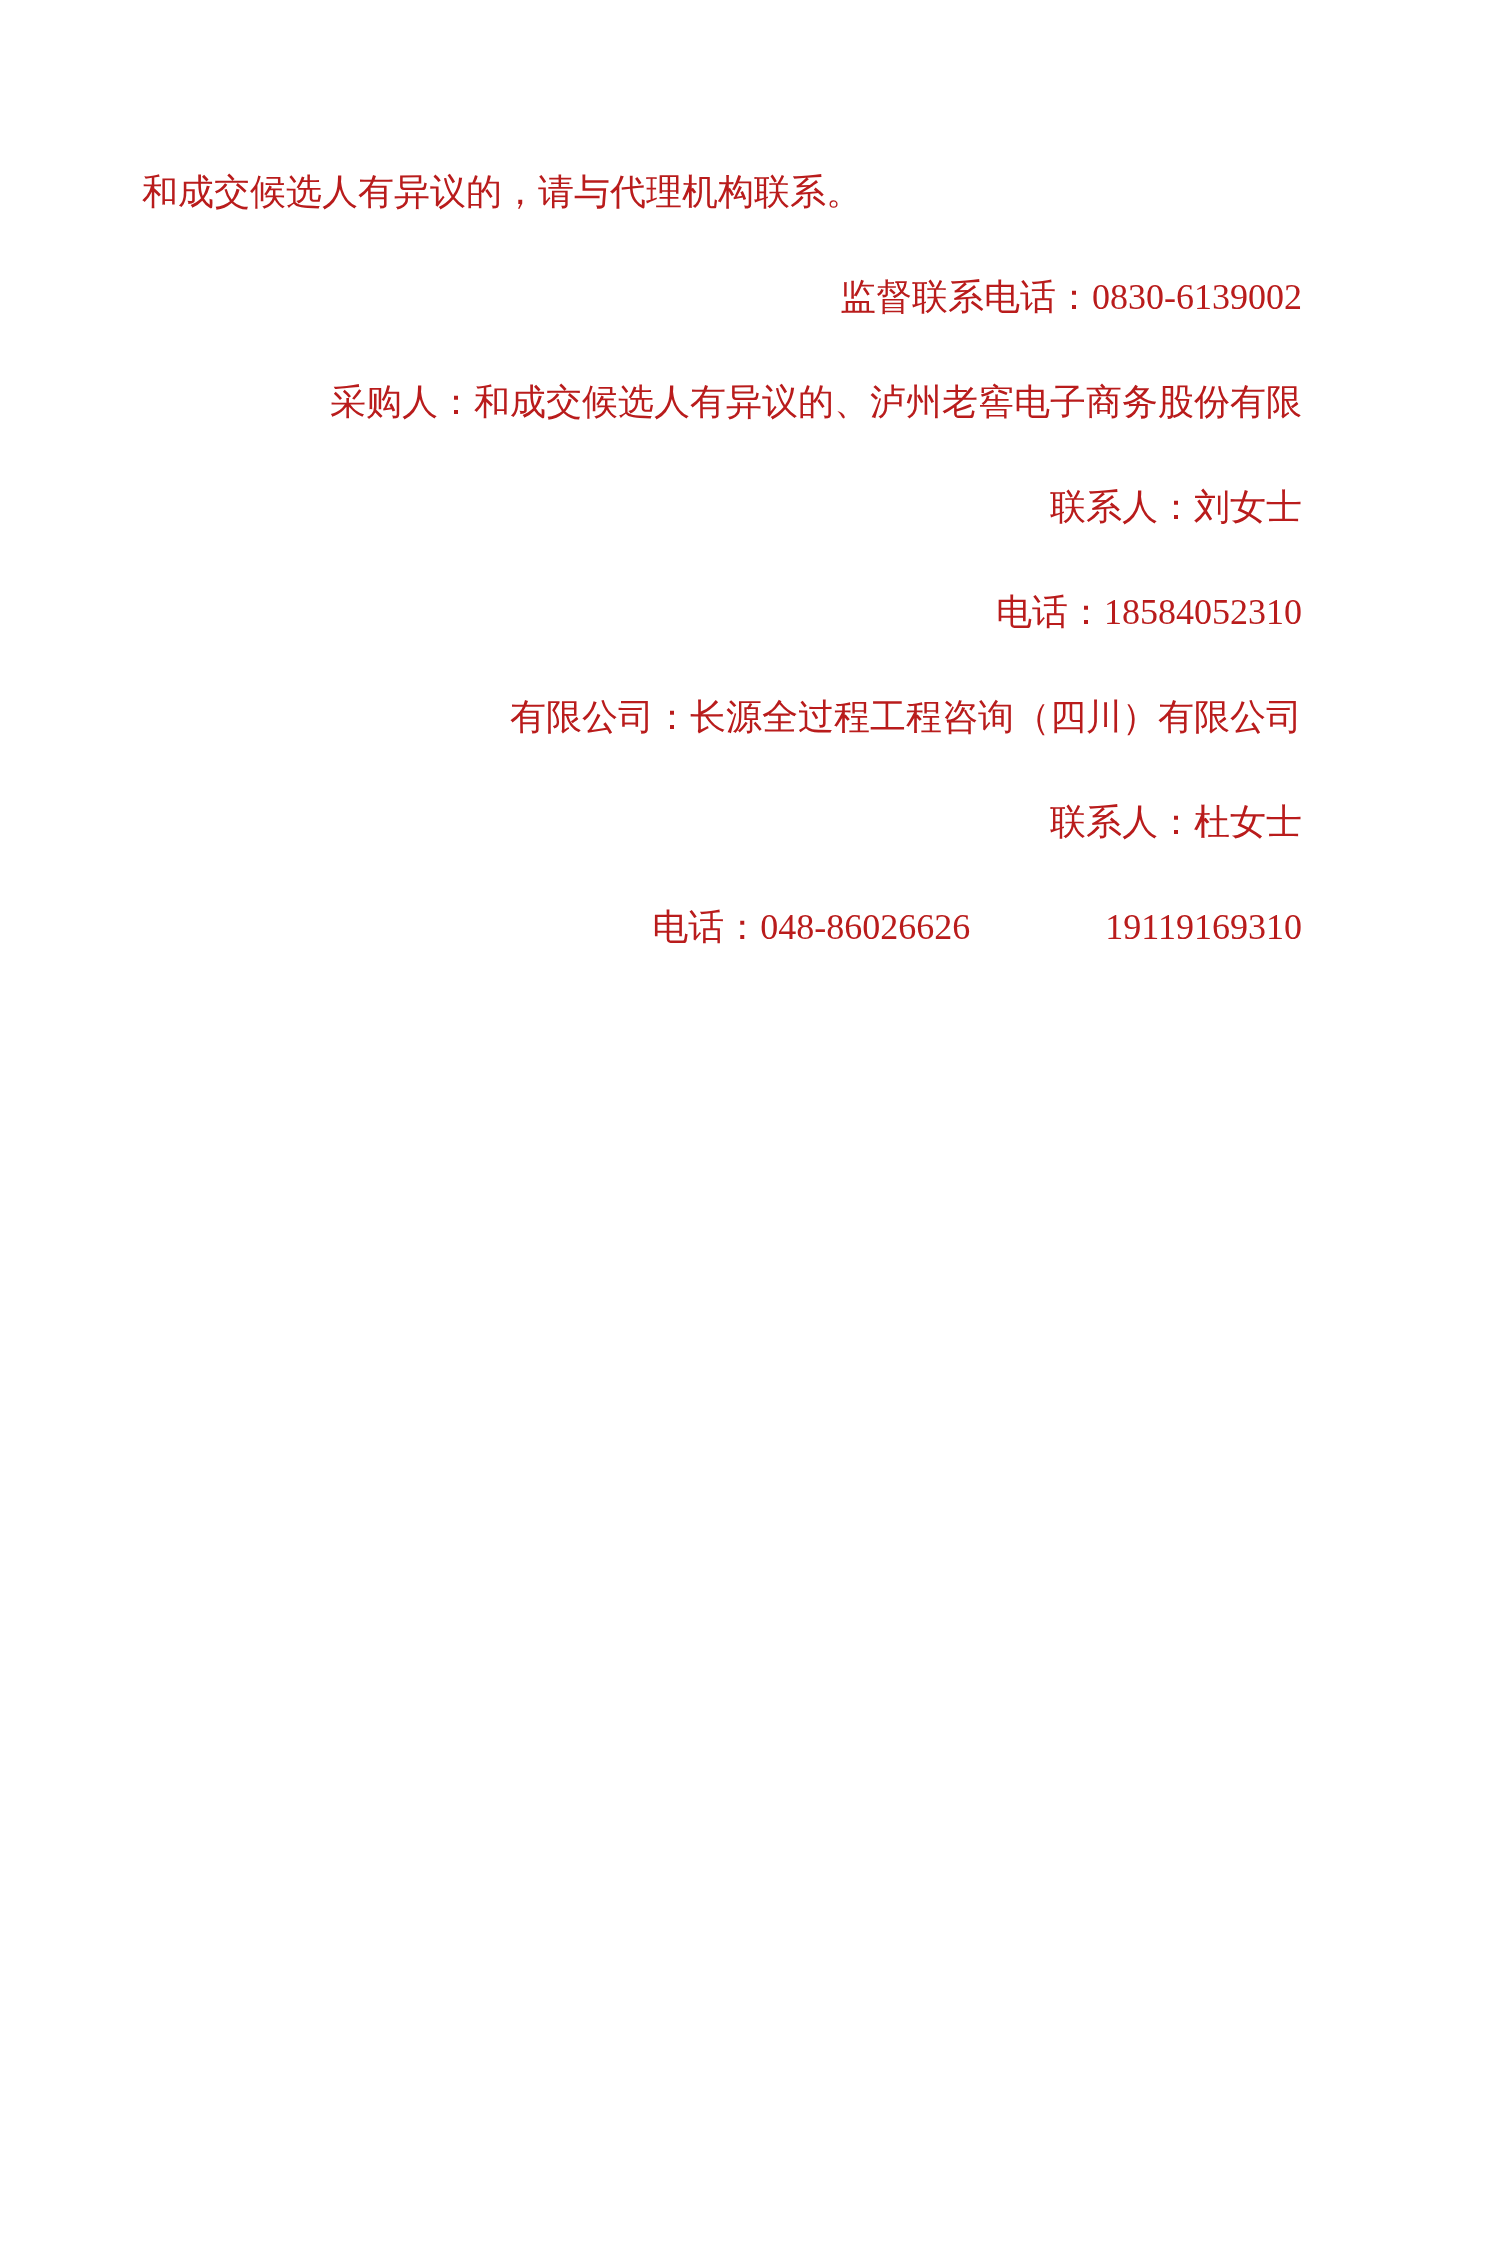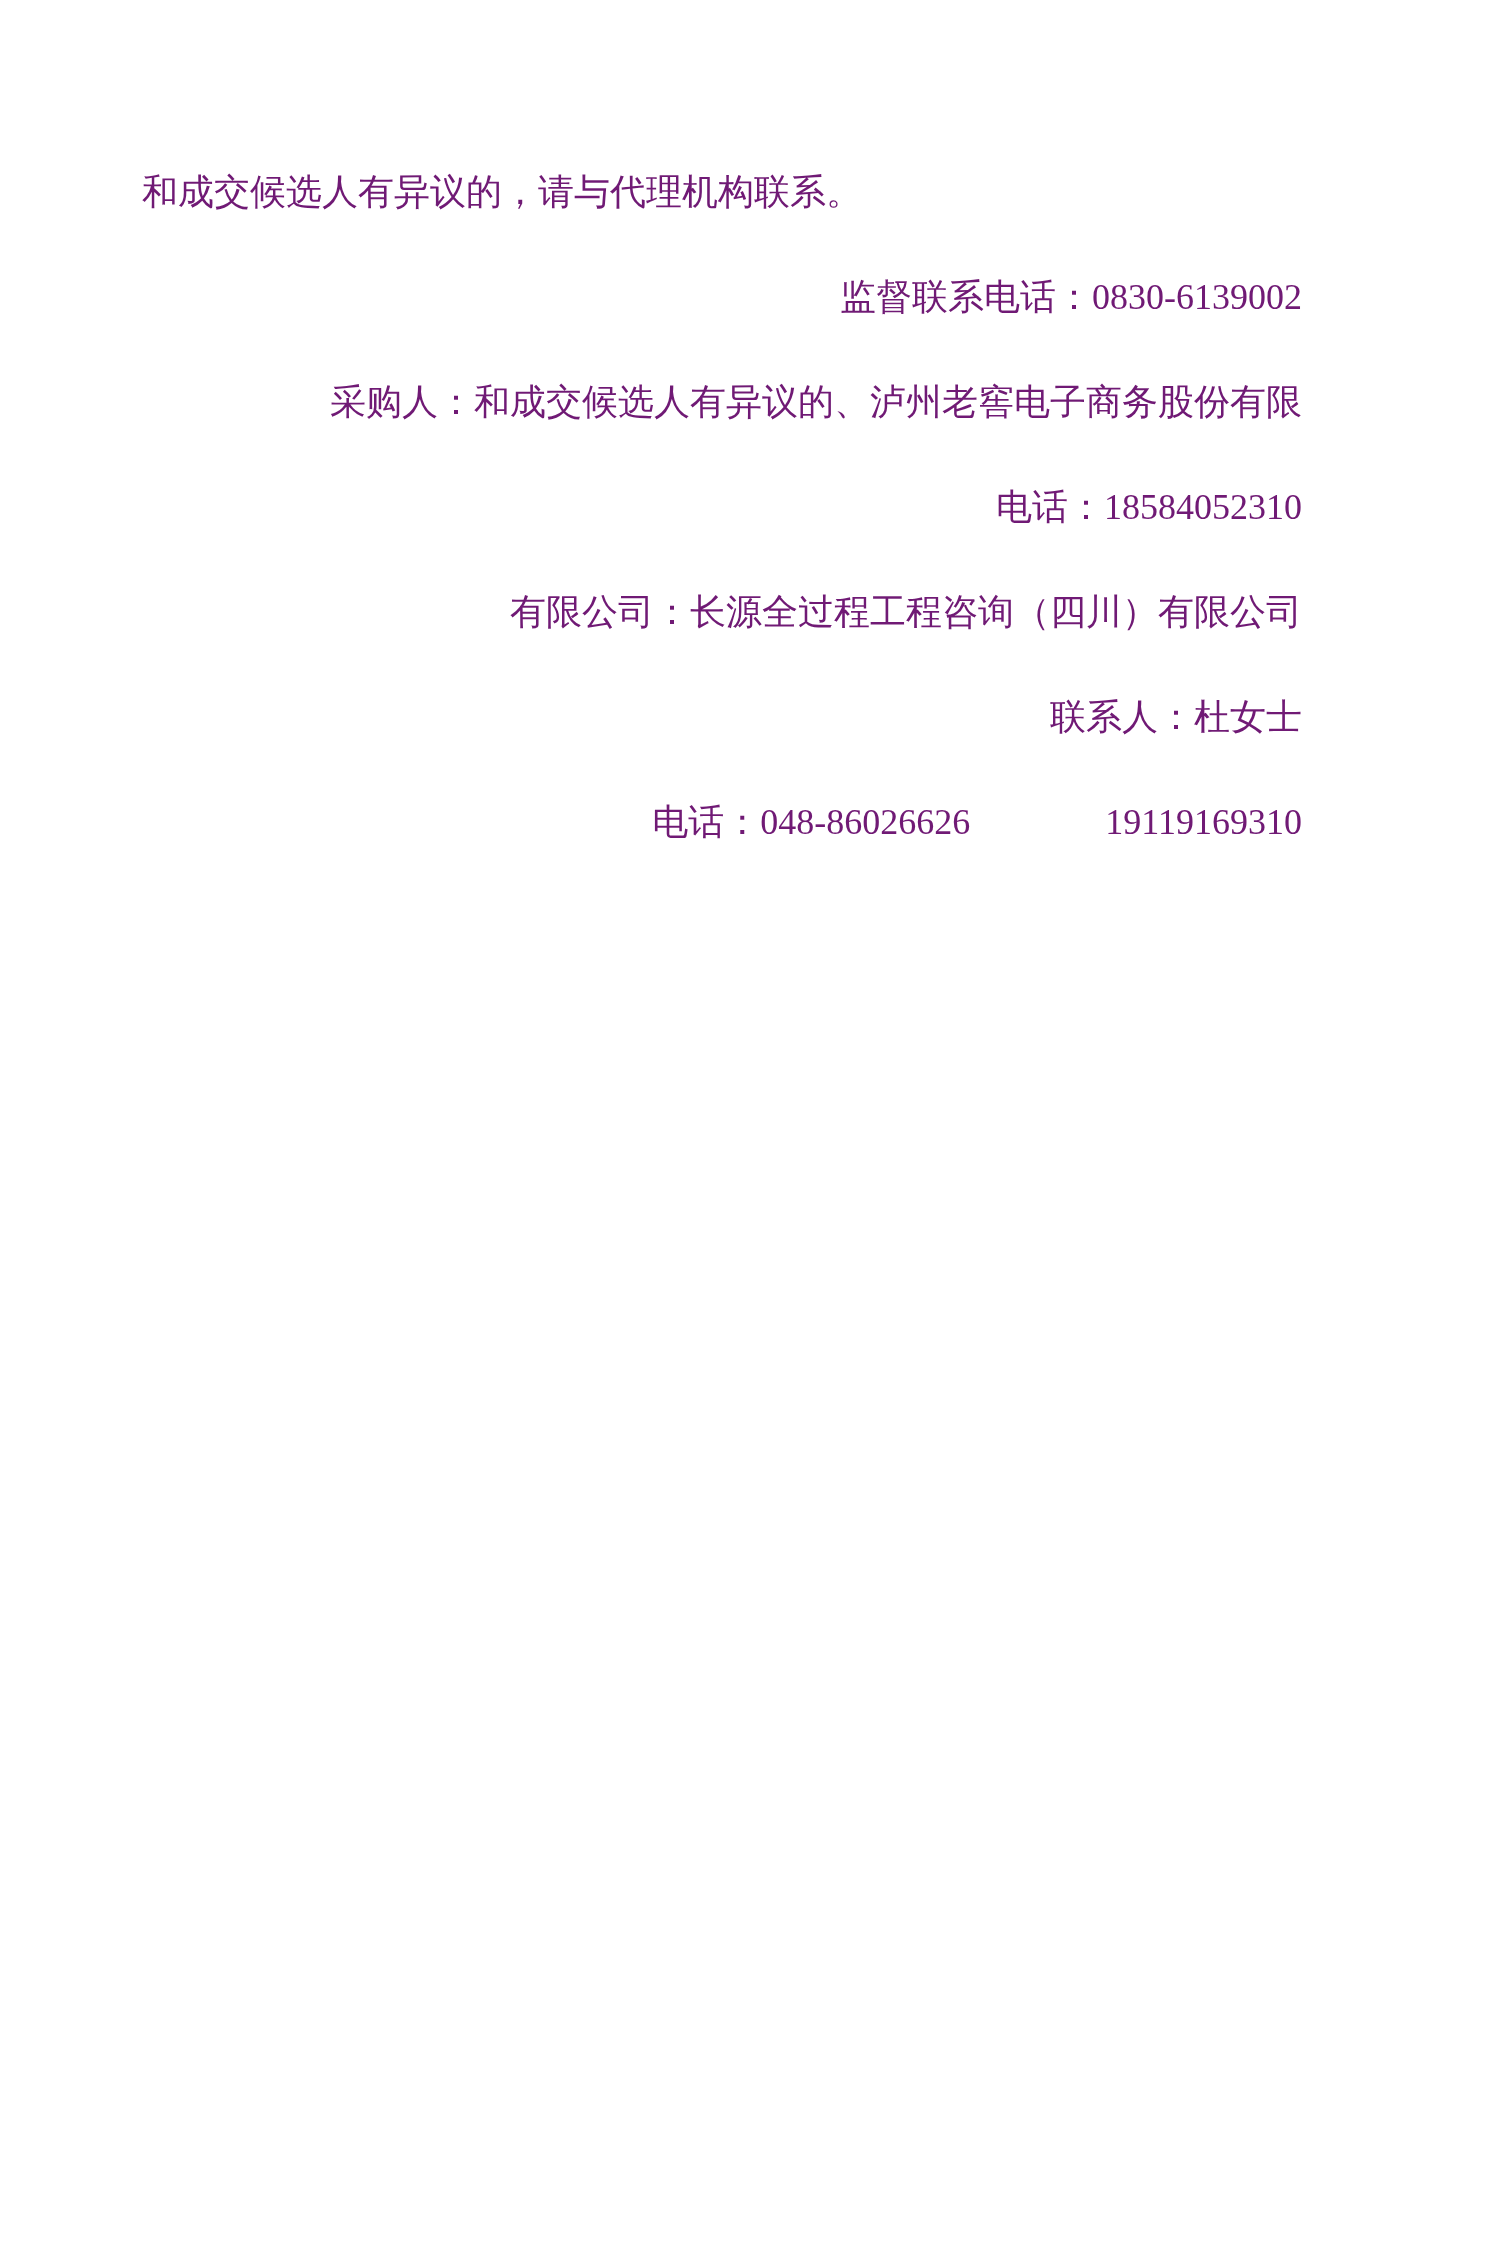--- a/index.html
+++ b/index.html
@@ -7,21 +7,21 @@
     padding: 0;
     background: #ffffff;
   }
   .page {
     position: relative;
     width: 1500px;
     height: 2244px;
     background: #ffffff;
     overflow: hidden;
     font-family: "Liberation Serif", "DejaVu Serif", serif;
-    color: #701a75;
+    color: #b91c1c;
   }
   .doc-content {
     position: absolute;
     left: 142px;
     top: 140px;
     width: 1160px;
     font-size: 36px;
     line-height: 105px;
   }
   .doc-line {
@@ -43,20 +43,21 @@
 <div class="page">
   <div class="doc-content">
 
     <div class="doc-line">和成交候选人有异议的，请与代理机构联系。</div>
 
     <div class="doc-line indent">监督联系电话：0830-6139002</div>
 
     <div class="doc-line indent">采购人：和成交候选人有异议的、泸州老窖电子商务股份有限</div>
 
 
+    <div class="doc-line indent">联系人：刘女士</div>
 
     <div class="doc-line indent">电话：18584052310</div>
 
     <div class="doc-line indent">有限公司：长源全过程工程咨询（四川）有限公司</div>
 
     <div class="doc-line indent">联系人：杜女士</div>
 
     <div class="doc-line indent">
       <span>电话：048-86026626</span>
       <span class="phone-gap">19119169310</span>

